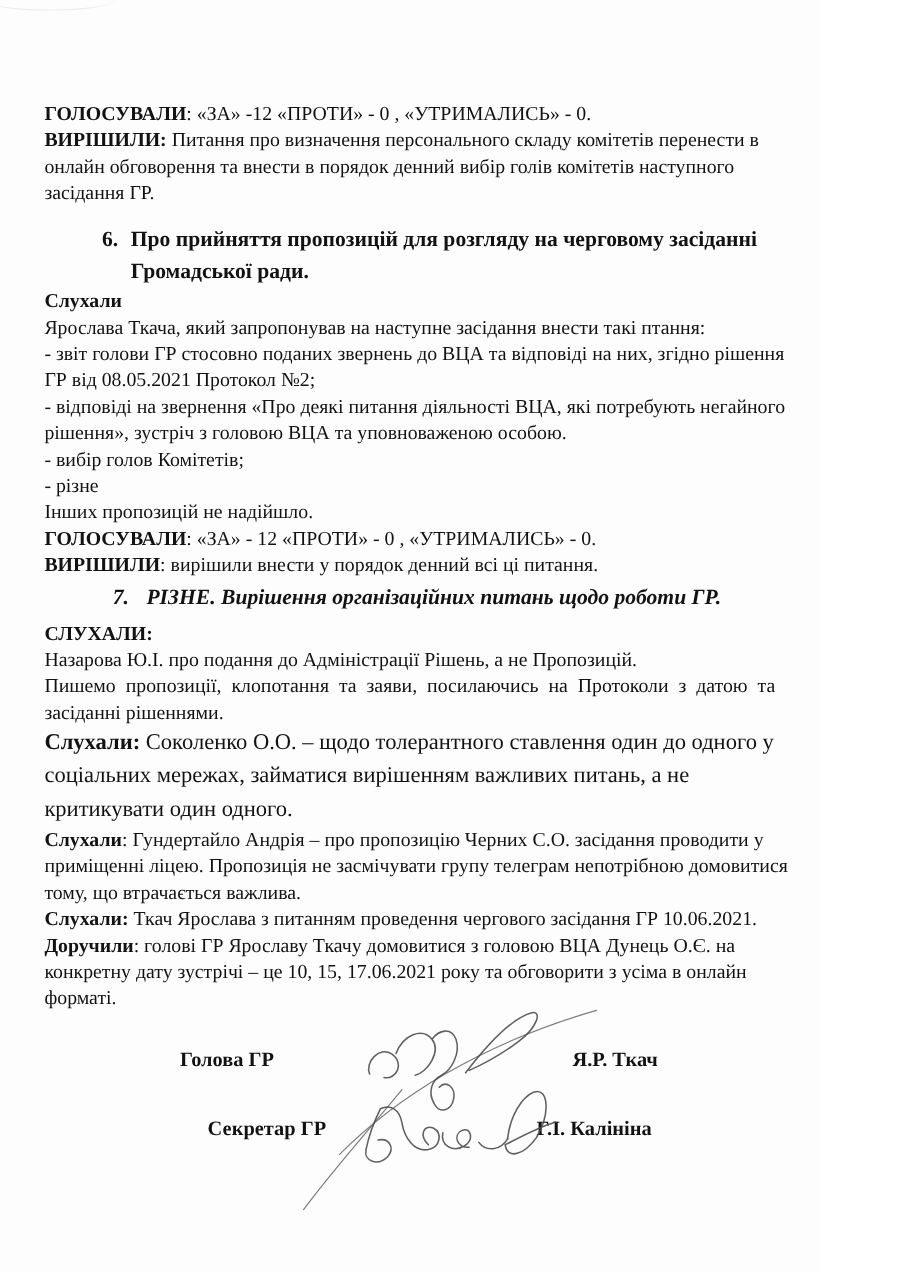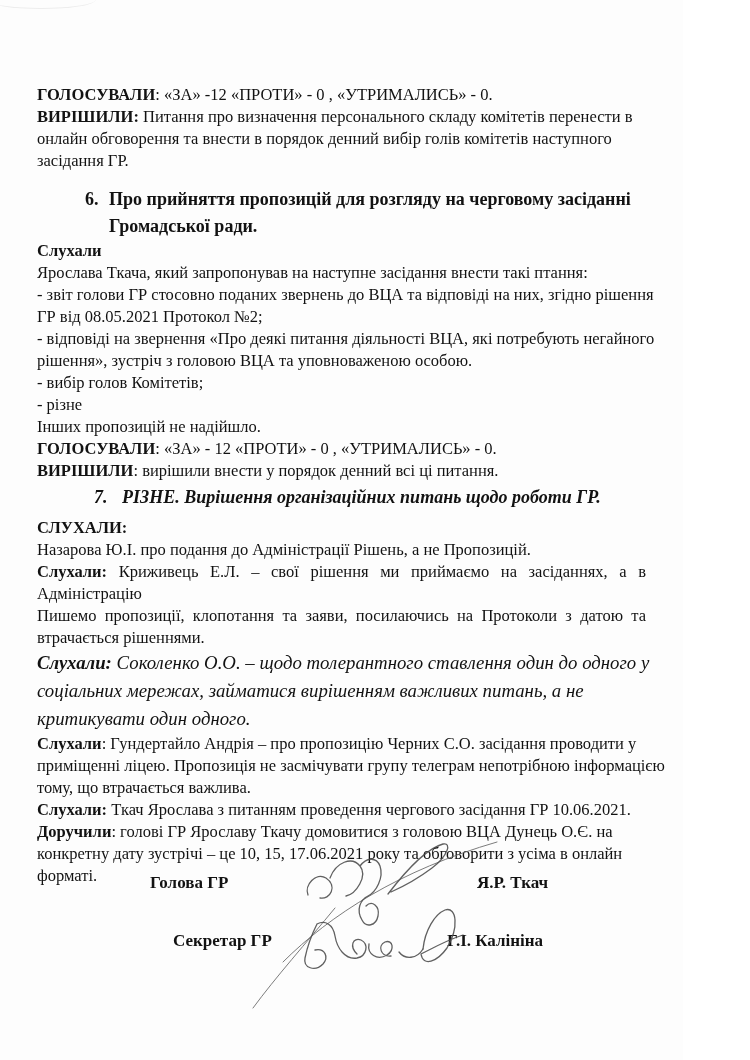--- a/index.html
+++ b/index.html
@@ -12,21 +12,21 @@
     overflow:hidden;
   }
   .scan-edge {
     position:absolute; top:-10px; left:-14px; width:110px; height:18px;
     border-bottom:1px solid #ededed; border-radius:50%;
   }
   .content { padding:84px 37px 0 37px; }
   .line { font-size:16.5px; line-height:22px; white-space:nowrap; }
   .line b { font-weight:bold; }
   .just { white-space:normal; text-align:justify; text-align-last:justify; }
-  .lg { font-size:18.8px; line-height:28px;font-style:italic; }
+  .lg { font-size:18.8px; line-height:28px; }
   .h6 {
     font-weight:bold; font-size:18px; line-height:27px;
     padding-left:48px; margin-top:14px; white-space:nowrap;
   }
   .h6 .hnum { display:inline-block; width:24px; }
   .h6cont { font-weight:bold; font-size:18px; line-height:27px; padding-left:72px; white-space:nowrap; }
   .h7 {
     font-weight:bold; font-size:18px; line-height:27px;
     padding-left:57px; margin-top:2px; white-space:nowrap;font-style:italic;
   }
@@ -71,30 +71,29 @@
     <div class="line">Інших пропозицій не надійшло.</div>
     <div class="line"><b>ГОЛОСУВАЛИ</b><span>:  «ЗА» - 12 «ПРОТИ» - 0 , «УТРИМАЛИСЬ» - 0.</span></div>
     <div class="line"><b>ВИРІШИЛИ</b><span>: вирішили внести у порядок денний всі ці питання.</span></div>
 
     <div class="h7"><span class="hnum">7.</span><span>РІЗНЕ. Вирішення організаційних питань щодо роботи ГР.</span></div>
 
     <div class="group-item7">
       <div class="line"><b>СЛУХАЛИ:</b></div>
       <div class="line">Назарова Ю.І. про подання до Адміністрації Рішень, а не Пропозицій.</div>
 
-      <div class="line just"><b>Слухали:</b><span> Криживець Е.Л. – свої рішення ми приймаємо на засіданнях, а в Адміністрацію</span></div>
       <div class="line just">Пишемо пропозиції, клопотання та заяви, посилаючись на Протоколи  з датою та</div>
-      <div class="line">втрачається рішеннями.</div>
+      <div class="line">засіданні рішеннями.</div>
 
       <div class="line lg"><b>Слухали:</b><span> Соколенко О.О. – щодо толерантного ставлення один до одного у</span></div>
       <div class="line lg">соціальних мережах, займатися вирішенням важливих питань, а не</div>
       <div class="line lg">критикувати один одного.</div>
 
       <div class="line"><b>Слухали</b><span>: Гундертайло Андрія – про пропозицію Черних С.О. засідання проводити у</span></div>
-      <div class="line">приміщенні ліцею. Пропозиція не засмічувати групу телеграм непотрібною інформацією</div>
+      <div class="line">приміщенні ліцею. Пропозиція не засмічувати групу телеграм непотрібною домовитися</div>
       <div class="line">тому, що втрачається важлива.</div>
 
       <div class="line"><b>Слухали:</b><span> Ткач Ярослава з питанням проведення чергового засідання ГР 10.06.2021.</span></div>
 
       <div class="line"><b>Доручили</b><span>: голові ГР Ярославу Ткачу домовитися з головою ВЦА Дунець О.Є. на</span></div>
       <div class="line">конкретну дату зустрічі – це 10, 15, 17.06.2021 року та обговорити з усіма в онлайн</div>
       <div class="line">форматі.</div>
     </div>
   </div>
 

